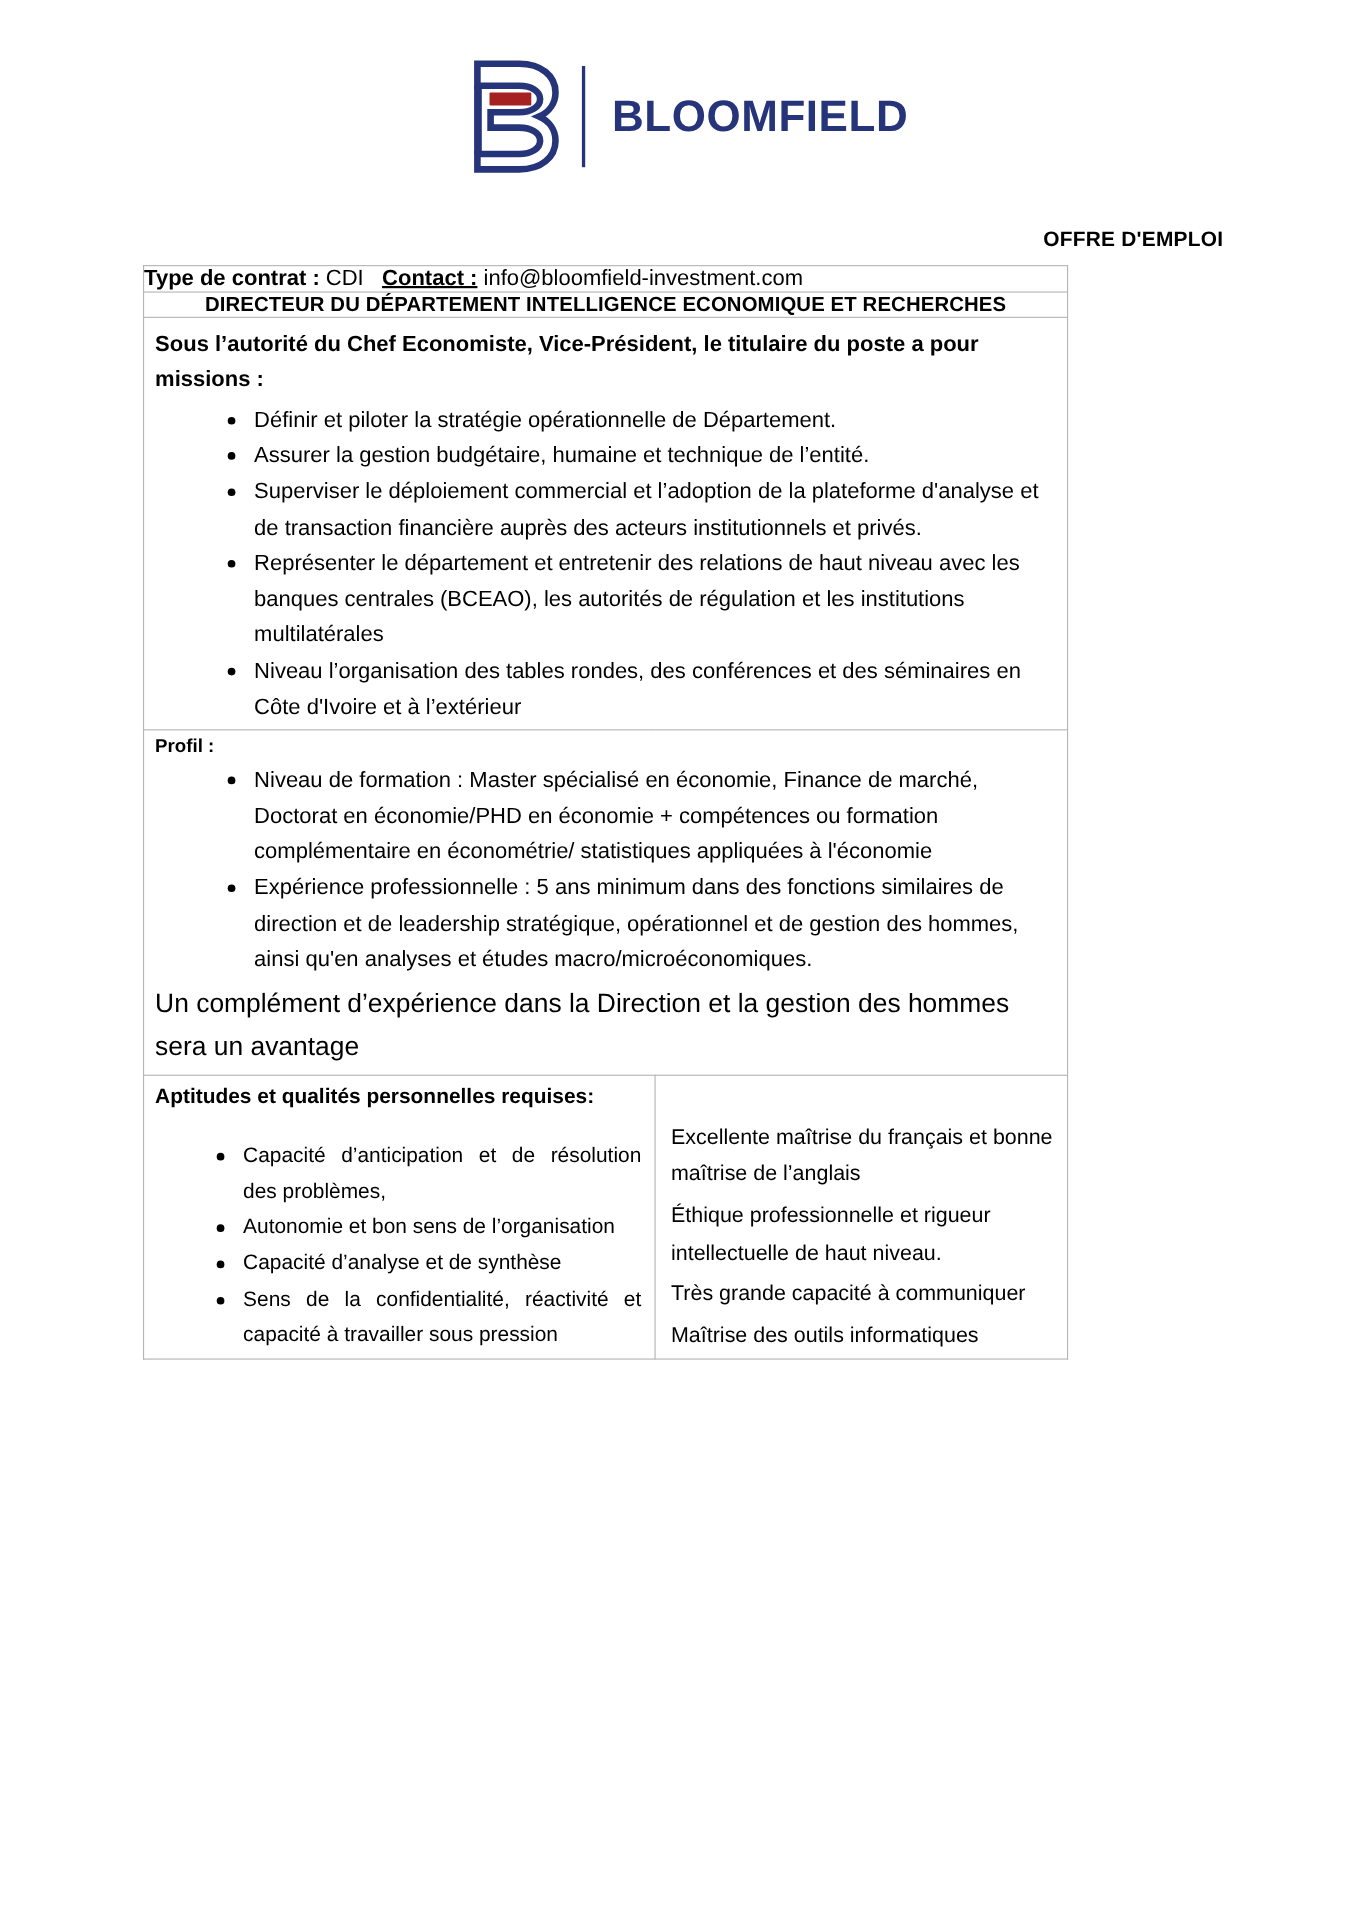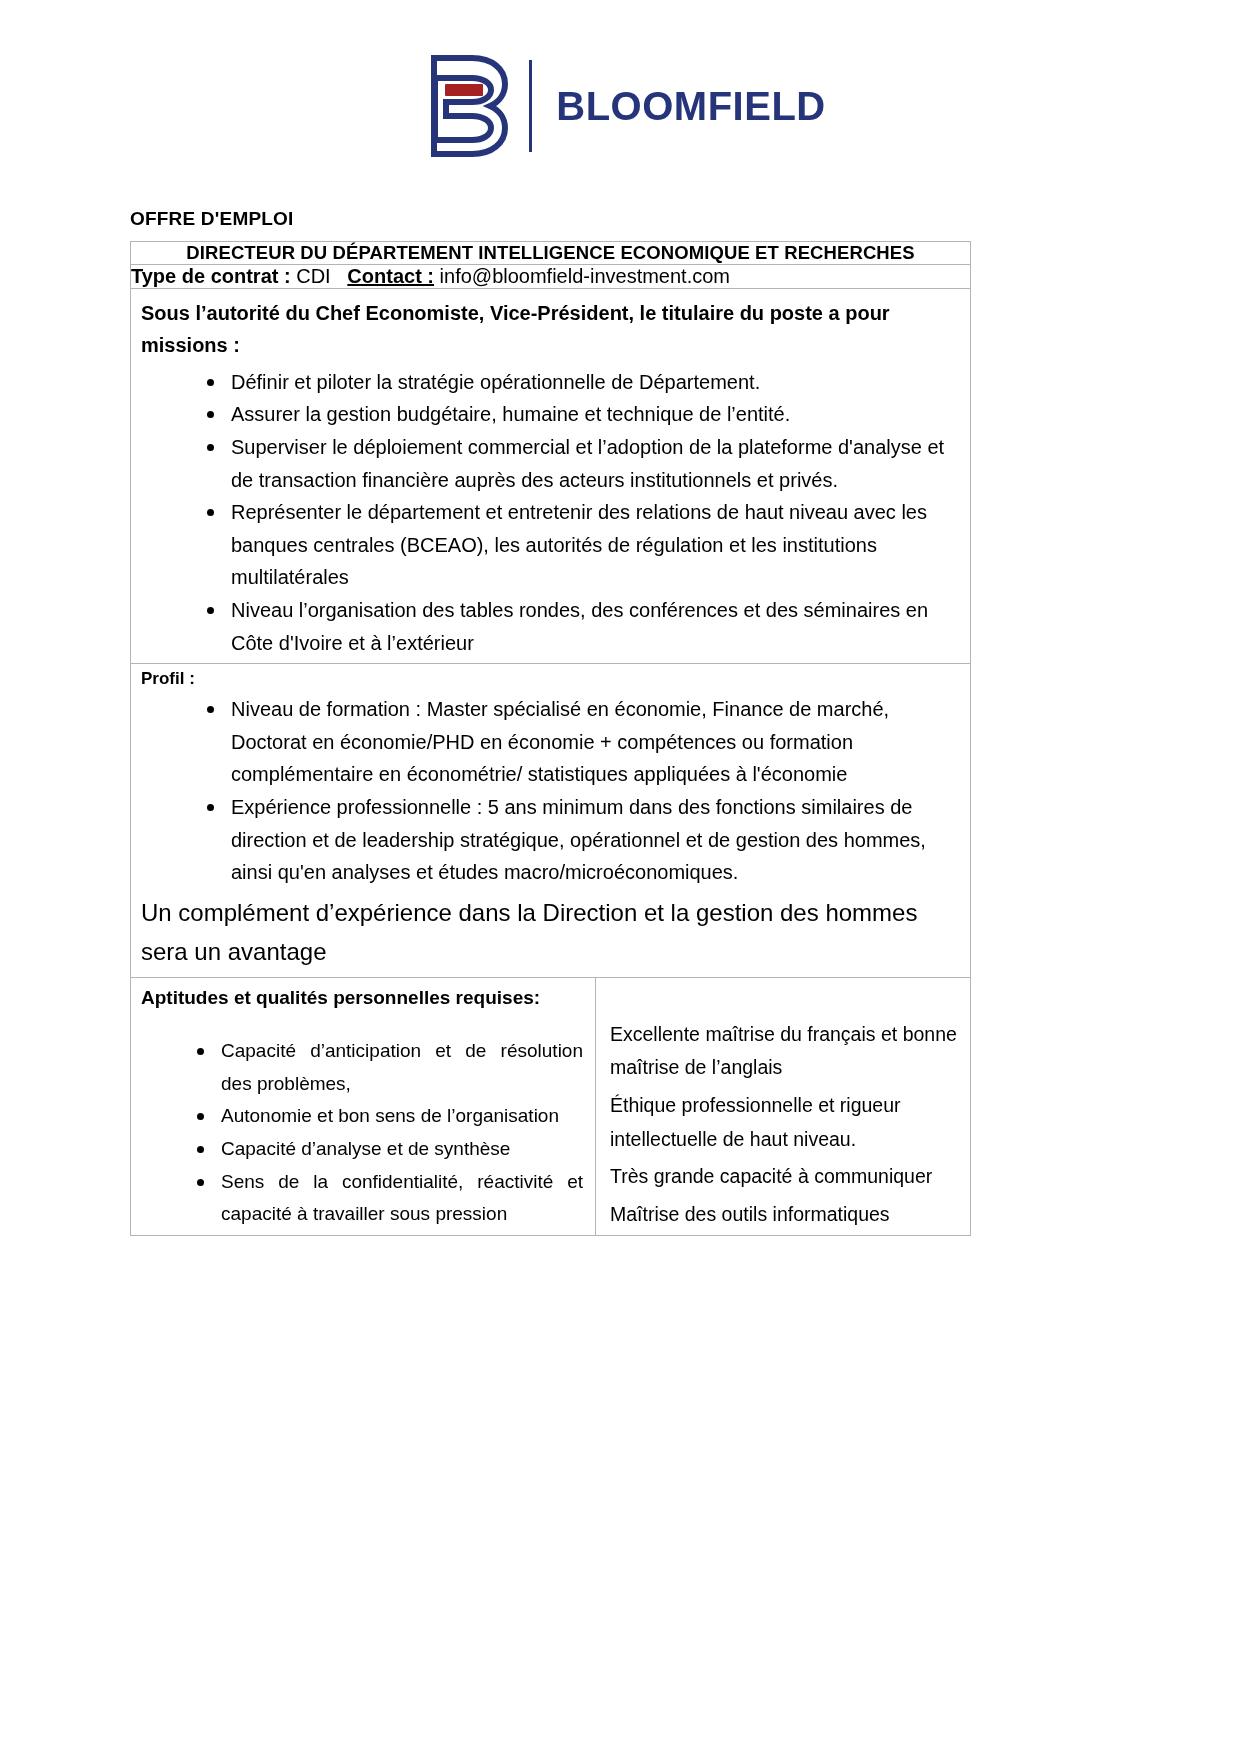--- a/index.html
+++ b/index.html
@@ -65,21 +65,21 @@
     font-style: italic;
     font-size: 41px;
     letter-spacing: 0px;
     color: #a62121;
     margin-top: 4px;
   }
 
   
   .doc-title {
     margin-top: 48px;
-    text-align: left;
+    text-align: right;
     font-weight: bold;
     font-size: 19px;
     letter-spacing: 0.2px;
   }
 
   
   .tbl {
     margin-top: 11px;
     width: 840px;
     border-collapse: collapse;
@@ -219,30 +219,30 @@
   <div class="doc-title">OFFRE D'EMPLOI</div>
 
   <table class="tbl">
     <colgroup>
       <col style="width:465px">
       <col style="width:375px">
     </colgroup>
     <tbody>
 
       <tr>
-        <td colspan="2" class="row-heading">DIRECTEUR DU DÉPARTEMENT INTELLIGENCE ECONOMIQUE ET RECHERCHES</td>
-      </tr>
-
-      <tr>
         <td colspan="2" class="line-contract">
           <b>Type de contrat :</b>
           <span class="val">CDI</span>
           &nbsp;&nbsp;<b class="u">Contact :</b>
           <span class="val">info@bloomfield-investment.com</span>
         </td>
+      </tr>
+
+      <tr>
+        <td colspan="2" class="row-heading">DIRECTEUR DU DÉPARTEMENT INTELLIGENCE ECONOMIQUE ET RECHERCHES</td>
       </tr>
 
       <tr>
         <td colspan="2">
           <div class="intro">Sous l’autorité du Chef Economiste, Vice-Président, le titulaire du poste a pour missions :</div>
           <ul class="bl missions-ul">
             <li>Définir et piloter la stratégie opérationnelle de Département.</li>
             <li>Assurer la gestion budgétaire, humaine et technique de l’entité.</li>
             <li>Superviser le déploiement commercial et l’adoption de la plateforme d'analyse et de transaction financière auprès des acteurs institutionnels et privés.</li>
             <li>Représenter le département et entretenir des relations de haut niveau avec les banques centrales (BCEAO), les autorités de régulation et les institutions multilatérales</li>

